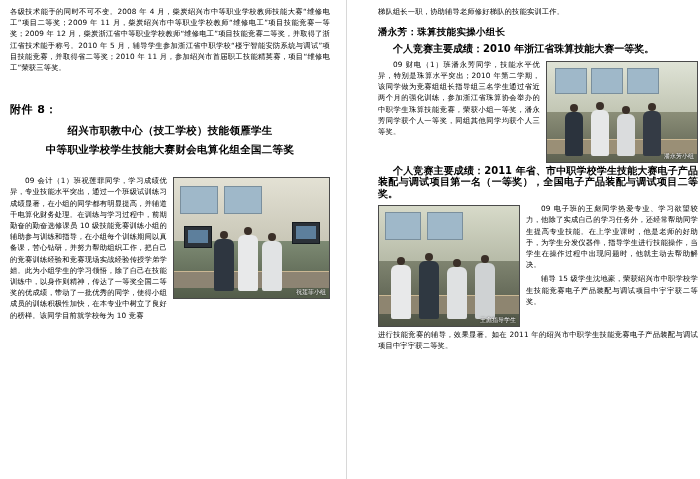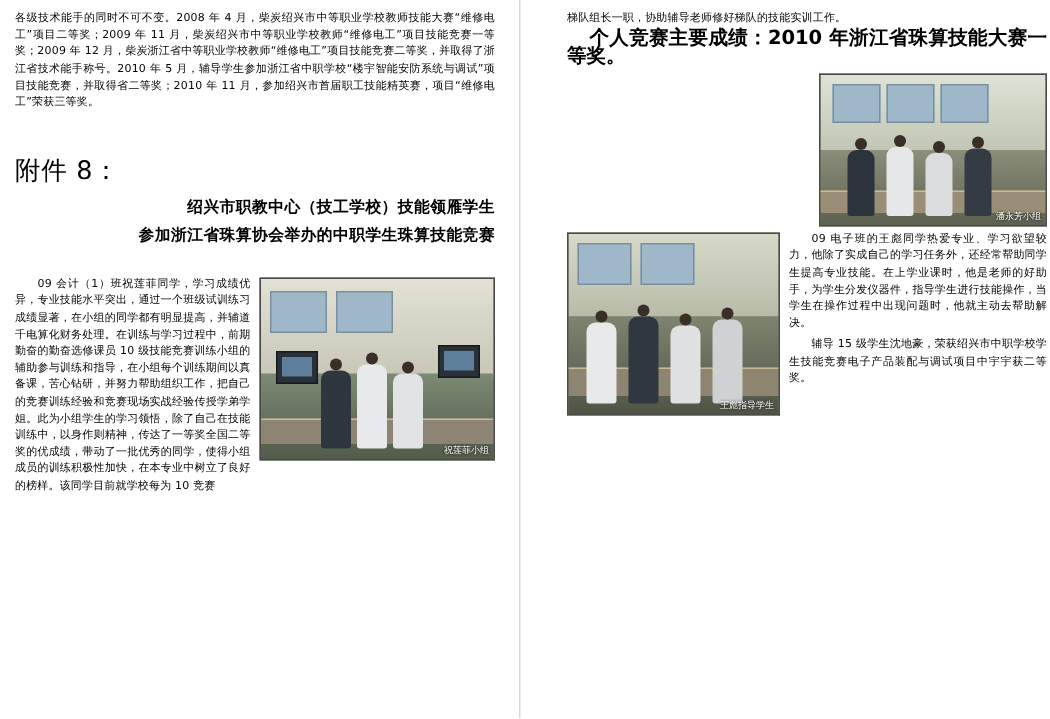--- a/index.html
+++ b/index.html
@@ -45,41 +45,41 @@
     margin: 0 0 3px 0;
     font-size: 7.3px;
     line-height: 11.2px;
     text-align: justify;
     text-justify: inter-ideograph;
     letter-spacing: 0.15px;
   }
   p.indent { text-indent: 15px; }
   h2.section {
     margin: 10px 0 6px 0;
-    font-size: 17px;
-    font-weight: normal;
+    font-size: 11px;
+    font-weight: bold;
     letter-spacing: 0.5px;
   }
   h3.title-center {
     margin: 4px 0 2px 0;
     font-size: 10.5px;
     font-weight: bold;
-    text-align: right;
+    text-align: center;
     letter-spacing: 0.3px;
     line-height: 15px;
   }
   h4.subhead {
     margin: 9px 0 4px 0;
     font-size: 9.5px;
     font-weight: bold;
     letter-spacing: 0.3px;
   }
   p.lead {
     margin: 0 0 4px 0;
-    font-size: 13px;
+    font-size: 10px;
     font-weight: bold;
     line-height: 11.5px;
     text-indent: 15px;
     text-align: justify;
   }
   .spacer-lg { height: 16px; }
 
   
   .photo {
     position: relative;
@@ -154,21 +154,21 @@
 
   <div class="col col-left">
 
     <p class="body">各级技术能手的同时不可不变。2008 年 4 月，柴炭绍兴市中等职业学校教师技能大赛“维修电工”项目二等奖；2009 年 11 月，柴炭绍兴市中等职业学校教师“维修电工”项目技能竞赛一等奖；2009 年 12 月，柴炭浙江省中等职业学校教师“维修电工”项目技能竞赛二等奖，并取得了浙江省技术能手称号。2010 年 5 月，辅导学生参加浙江省中职学校“楼宇智能安防系统与调试”项目技能竞赛，并取得省二等奖；2010 年 11 月，参加绍兴市首届职工技能精英赛，项目“维修电工”荣获三等奖。</p>
 
     <div class="spacer-lg"></div>
 
     <h2 class="section">附件 8：</h2>
 
     <h3 class="title-center">绍兴市职教中心（技工学校）技能领雁学生</h3>
-    <h3 class="title-center">参加浙江省珠算协会举办的中职学生珠算技能竞赛</h3>
+    <h3 class="title-center">中等职业学校学生技能大赛财会电算化组全国二等奖</h3>
 
     <div class="spacer-lg"></div>
 
 
 
     <div class="photo float-right" style="width:155px;height:120px;">
       <div class="wall"></div>
       <div class="win" style="left:6px;top:8px;width:36px;height:26px;"></div>
       <div class="win" style="left:50px;top:8px;width:36px;height:26px;"></div>
       <div class="floor" style="height:48%;background:linear-gradient(#7d8a73,#535c4a);"></div>
@@ -188,20 +188,21 @@
     </div>
 
     <p class="body indent">09 会计（1）班祝莲菲同学，学习成绩优异，专业技能水平突出，通过一个班级试训练习成绩显著，在小组的同学都有明显提高，并辅道千电算化财务处理。在训练与学习过程中，前期勤奋的勤奋选修课员 10 级技能竞赛训练小组的辅助参与训练和指导，在小组每个训练期间以真备课，苦心钻研，并努力帮助组织工作，把自己的竞赛训练经验和竞赛现场实战经验传授学弟学姐。此为小组学生的学习领悟，除了自己在技能训练中，以身作则精神，传达了一等奖全国二等奖的优成绩，带动了一批优秀的同学，使得小组成员的训练积极性加快，在本专业中树立了良好的榜样。该同学目前就学校每为 10 竞赛</p>
 
   </div>
 
   <div class="col col-right">
 
     <p class="body">梯队组长一职，协助辅导老师修好梯队的技能实训工作。</p>
 
+    <h4 class="subhead">潘永芳：珠算技能实操小组长</h4>
 
     <p class="lead">个人竞赛主要成绩：2010 年浙江省珠算技能大赛一等奖。</p>
 
     <div class="photo float-right" style="width:150px;height:100px;">
       <div class="wall" style="height:50%;background:linear-gradient(#dfe3d6,#c2c6b4);"></div>
       <div class="win" style="left:8px;top:6px;width:30px;height:24px;"></div>
       <div class="win" style="left:44px;top:6px;width:30px;height:24px;"></div>
       <div class="win" style="left:80px;top:6px;width:30px;height:24px;"></div>
       <div class="floor" style="height:50%;background:linear-gradient(#8b8e78,#5d6150);"></div>
       <div class="desk" style="left:0;bottom:8px;width:100%;height:14px;background:#9a8f76;"></div>
@@ -213,24 +214,26 @@
         </div>
       <div class="person" style="left:70px;width:18px;height:42px;background:#dadcdd;">
           <span class="head"></span>
         </div>
       <div class="person" style="left:96px;width:18px;height:45px;background:#343b45;">
           <span class="head"></span>
         </div>
       <div class="cap">潘永芳小组</div>
     </div>
 
+    <p class="body indent">09 财电（1）班潘永芳同学，技能水平优异，特别是珠算水平突出；2010 年第二学期，该同学做为竞赛组组长指导组三名学生通过省近两个月的强化训练，参加浙江省珠算协会举办的中职学生珠算技能竞赛，荣获小组一等奖，潘永芳同学获个人一等奖，同组其他同学均获个人三等奖。</p>
 
     <div style="clear:both;"></div>
 
 
+    <p class="lead">个人竞赛主要成绩：2011 年省、市中职学校学生技能大赛电子产品装配与调试项目第一名（一等奖），全国电子产品装配与调试项目二等奖。</p>
 
     <div class="photo" style="float:left;width:140px;height:120px;margin:2px 6px 2px 0;">
       <div class="wall" style="height:46%;background:linear-gradient(#d7dac9,#b7bba8);"></div>
       <div class="win" style="left:6px;top:6px;width:34px;height:26px;"></div>
       <div class="win" style="left:48px;top:6px;width:34px;height:26px;"></div>
       <div class="floor" style="height:54%;background:linear-gradient(#7f8470,#4f5445);"></div>
       <div class="desk" style="left:0;bottom:12px;width:100%;height:18px;background:#8e8570;"></div>
       <div class="person" style="left:12px;width:20px;height:54px;background:#e8e9ea;">
           <span class="head"></span>
         </div>
@@ -244,16 +247,17 @@
           <span class="head"></span>
         </div>
       <div class="cap">王彪指导学生</div>
     </div>
 
     <p class="body indent">09 电子班的王彪同学热爱专业、学习欲望较力，他除了实成自己的学习任务外，还经常帮助同学生提高专业技能。在上学业课时，他是老师的好助手，为学生分发仪器件，指导学生进行技能操作，当学生在操作过程中出现问题时，他就主动去帮助解决。</p>
     <p class="body indent">辅导 15 级学生沈地豪，荣获绍兴市中职学校学生技能竞赛电子产品装配与调试项目中宇宇获二等奖。</p>
 
     <div style="clear:both;"></div>
 
+    <p class="body">进行技能竞赛的辅导，效果显著。如在 2011 年的绍兴市中职学生技能竞赛电子产品装配与调试项目中宇宇获二等奖。</p>
 
   </div>
 
 </div>
 
 </body></html>

